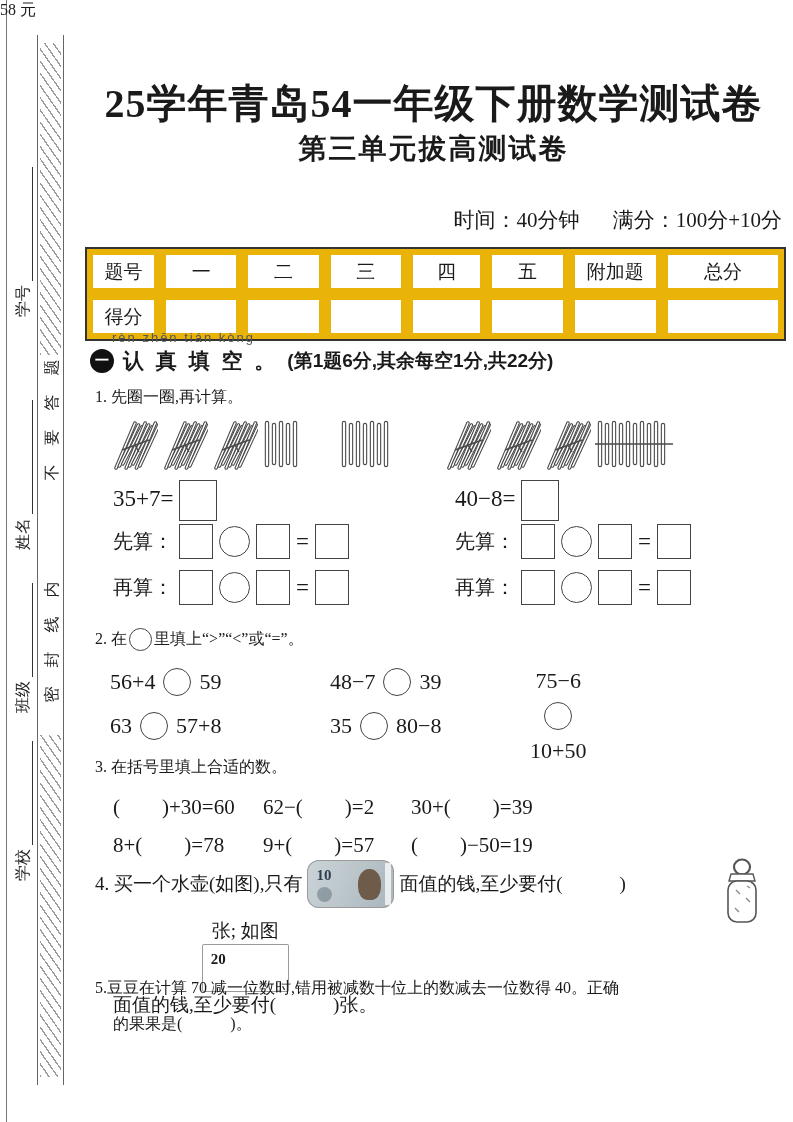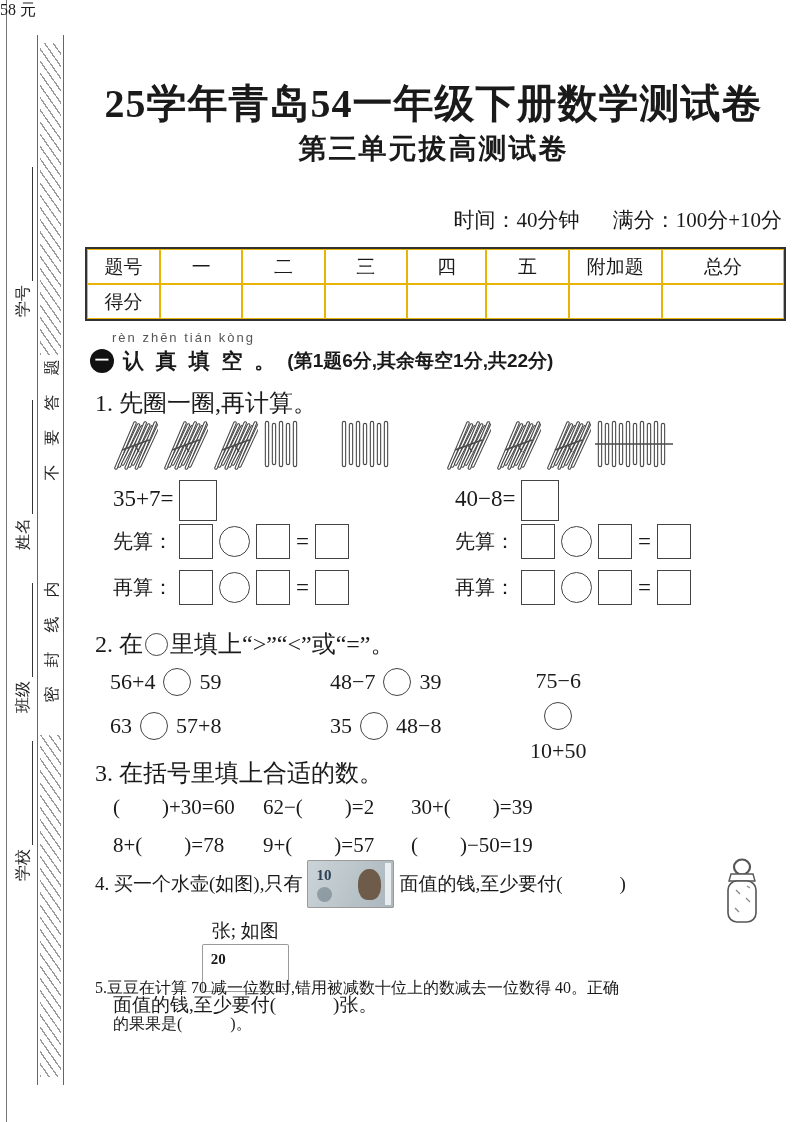--- a/index.html
+++ b/index.html
@@ -31,35 +31,35 @@
 
   
   .title1{left:85px;top:76px;width:697px;text-align:center;font-size:40px;font-weight:bold;letter-spacing:1px;}
   .title2{left:85px;top:130px;width:697px;text-align:center;font-size:28px;font-weight:bold;letter-spacing:2px;}
   .info-line{left:85px;top:206px;width:697px;text-align:right;font-size:21px;}
   .info-line span{margin-left:28px;}
 
   
   .score-table{left:85px;top:247px;width:697px;border:2px solid #333;display:grid;
      grid-template-columns:10.5% 11.8% 11.8% 11.8% 11.4% 11.8% 13.4% 17.5%;}
-  .score-cell{border:1px solid #eab308;height:33px;display:flex;align-items:center;justify-content:center;
+  .score-cell{border:6px solid #eab308;height:33px;display:flex;align-items:center;justify-content:center;
      font-size:19px;}
 
   
   .sec-pinyin{left:112px;top:330px;font-size:13px;color:#555;letter-spacing:2px;
      font-family:"Liberation Sans","DejaVu Sans",sans-serif;}
   .sec-line{left:90px;top:347px;display:flex;align-items:center;gap:9px;
      font-family:"Liberation Sans","DejaVu Sans",sans-serif;}
   .sec-badge{width:24px;height:24px;border-radius:50%;background:#111;color:#fff;display:flex;
      align-items:center;justify-content:center;font-size:14px;font-weight:bold;flex:none;}
   .sec-title{font-size:21px;font-weight:bold;letter-spacing:3px;}
   .sec-note{font-size:19px;font-weight:bold;}
 
   
-  .prompt{font-size:24px;}
+  .prompt{font-size:16px;}
 
   
   .stick-group{display:flex;align-items:flex-start;gap:4px;}
   .stick-gap{display:inline-block;width:26px;height:10px;flex:none;}
   
   .eq-line{display:flex;align-items:flex-start;font-size:23px;}
   .sq{width:35px;height:35px;border:1.4px solid #444;background:#fff;flex:none;box-sizing:border-box;}
   .sq-lg{width:38px;height:41px;margin-left:6px;margin-top:-6px;}
   .calc-row{display:flex;align-items:center;gap:6px;font-size:20px;}
   .calc-row .sq{width:34px;height:35px;}
@@ -79,21 +79,21 @@
   .q3-item{position:absolute;top:0;font-size:21px;white-space:pre;}
   .q3-col0{left:0;} .q3-col1{left:150px;} .q3-col2{left:298px;font-family:Liberation Serif, serif;}
 
   
   .q4-line{display:flex;align-items:center;font-size:19px;white-space:nowrap;}
   .bill{position:relative;width:87px;height:48px;border-radius:2px;margin:0 5px;flex:none;box-shadow:0 0 0 1px #9a9a9a inset;}
   .bill .denom{position:absolute;left:9px;top:7px;font-size:15px;font-weight:bold;}
   .bill .portrait{position:absolute;right:13px;top:9px;width:23px;height:31px;border-radius:48% 48% 42% 42%;}
   .bill .strip{position:absolute;right:3px;top:3px;bottom:3px;width:6px;background:rgba(255,255,255,0.75);}
   .bill .emblem{position:absolute;left:10px;bottom:6px;width:15px;height:15px;border-radius:50%;opacity:.45;}
-  .bill-10{background:linear-gradient(115deg,#ccd4d8,#a9b6bc);}
+  .bill-10{background:linear-gradient(115deg,#ccd4d8,#a9b6bc);border-radius:12px;}
   .bill-10 .denom{color:#2e4254;} .bill-10 .portrait{background:#6e5b49;} .bill-10 .emblem{background:#51646f;}
   .bill-20{background:linear-gradient(115deg,#d6bda2,#bf9672;}
   .bill-20 .denom{color:#5d3e21;} .bill-20 .portrait{background:#5c452f;} .bill-20 .emblem{background:#8a6a48;}
   .price-tag{left:706px;top:928px;width:66px;text-align:center;font-size:20px;}
 
   
   .q5-line{font-size:19px;white-space:pre;}
 </style>
 </head>
 <body>
@@ -413,21 +413,21 @@
   </div>
   <div class="abs q2-row" style="top:712px;">
     <div class="q2-item q2-col0">
       <span>63</span>
       <span class="cmp-circle"></span>
       <span>57+8</span>
     </div>
     <div class="q2-item q2-col1">
       <span>35</span>
       <span class="cmp-circle"></span>
-      <span>48−8</span>
+      <span>80−8</span>
     </div>
   </div>
 
   <div class="abs prompt" style="left:95px;top:757px;">3. 在括号里填上合适的数。</div>
   <div class="abs q3-row" style="top:793px;">
     <span class="q3-item q3-col0">(　　)+30=60</span>
     <span class="q3-item q3-col1">62−(　　)=2</span>
     <span class="q3-item q3-col2">30+(　　)=39</span>
   </div>
   <div class="abs q3-row" style="top:831px;">

